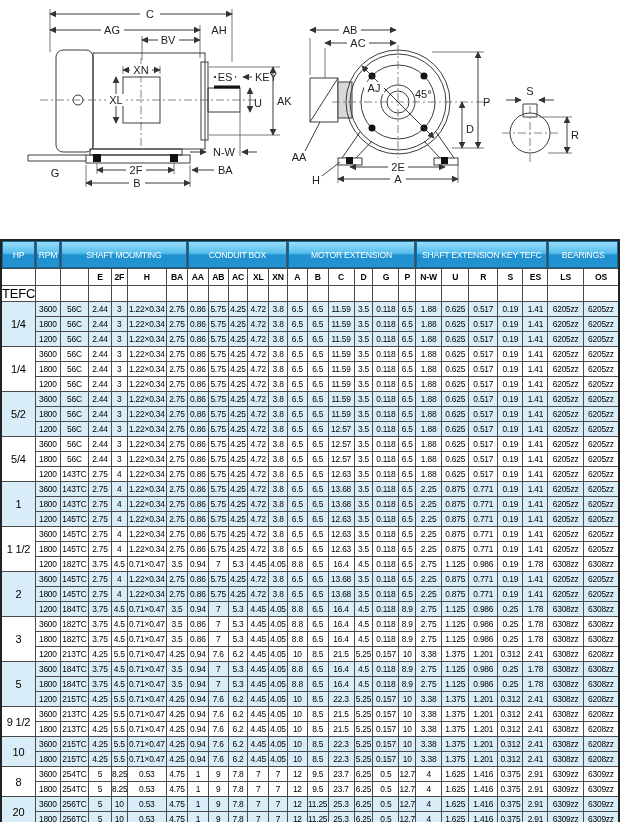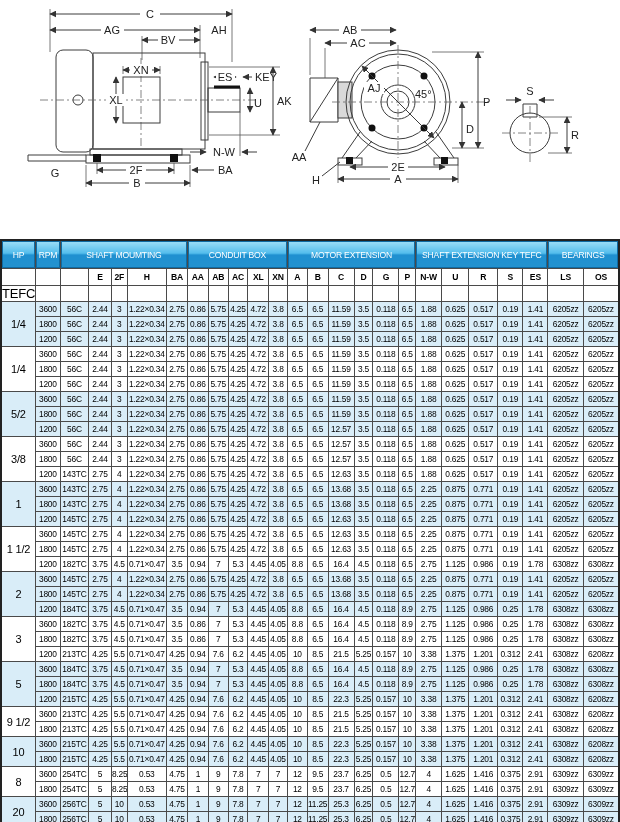--- a/index.html
+++ b/index.html
@@ -535,21 +535,21 @@
             <td>6.5</td>
             <td class="gb">1.88</td>
             <td>0.625</td>
             <td>0.517</td>
             <td>0.19</td>
             <td>1.41</td>
             <td class="gb">6205zz</td>
             <td>6205zz</td>
           </tr>
           <tr class="gs">
-            <td class="hp" rowspan="3">3/8</td>
+            <td class="hp" rowspan="3">5/4</td>
             <td class="gb">3600</td>
             <td class="gb">56C</td>
             <td>2.44</td>
             <td>3</td>
             <td>1.22×0.34</td>
             <td>2.75</td>
             <td class="gb">0.86</td>
             <td>5.75</td>
             <td>4.25</td>
             <td>4.72</td>

